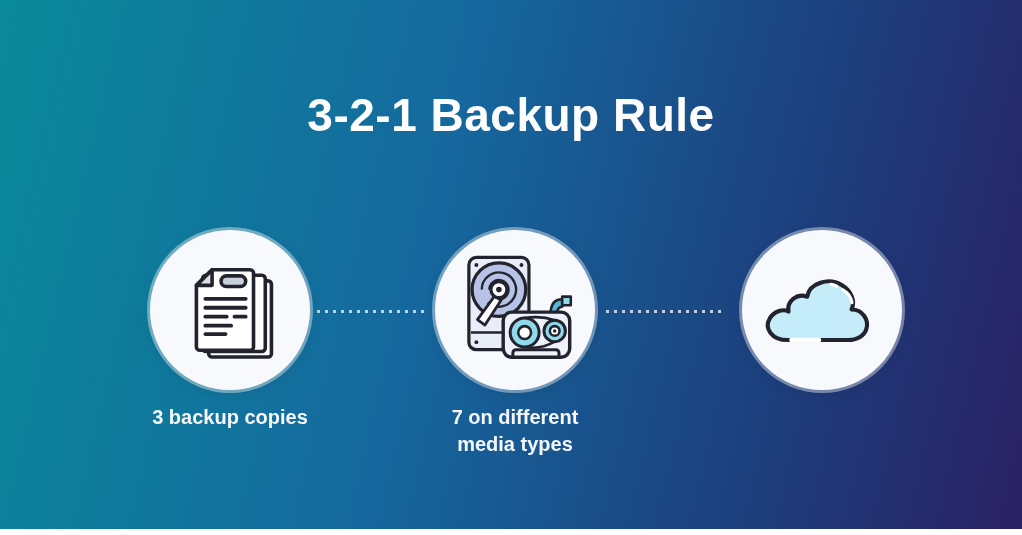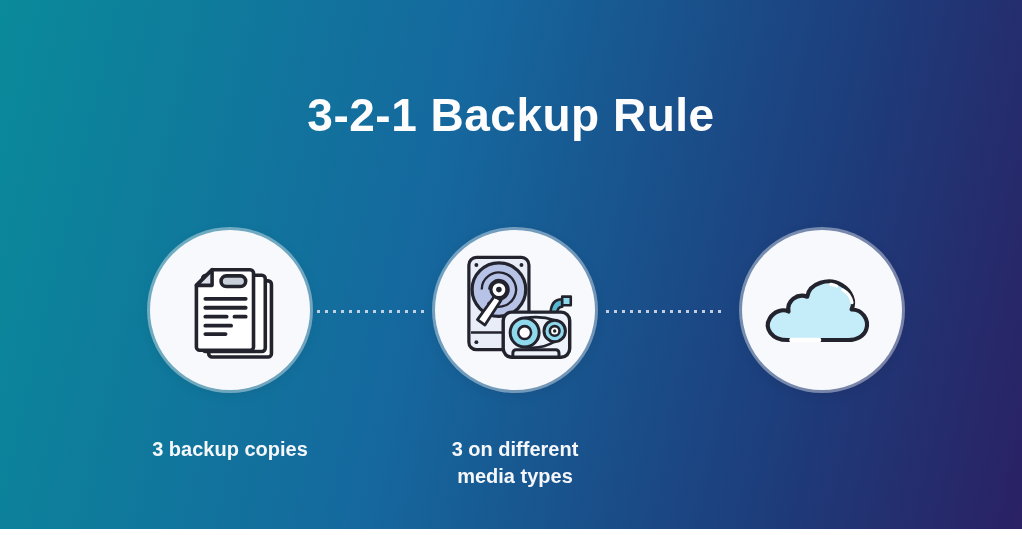--- a/index.html
+++ b/index.html
@@ -55,21 +55,20 @@
   .connector.k1 { left: 317px; width: 110px; }
   .connector.k2 { left: 606px; width: 118px; }
   .step-label {
     position: absolute;
     top: 404px;
     text-align: center;
     font-size: 20px;
     font-weight: 700;
     line-height: 27px;
     color: var(--c-labelText);
-    margin-top: 32px;
   }
   .step-label.l1 { left: 115px; width: 230px; }
   .step-label.l2 { left: 430px; width: 170px; }
   .step-label.l3 { left: 707px; width: 230px; }
   svg { display: block; }
 </style>
 </head>
 <body>
 
 <div class="canvas">
@@ -138,15 +137,15 @@
       <svg width="128" height="95" viewBox="0 0 130 96">
         <path d="M30 78 C14 78 6 66 12 56 C16 49 25 46 31 49 C29 38 40 30 50 34 C52 20 72 14 85 22 C95 28 99 39 95 47 C106 47 113 57 110 67 C108 74 100 78 92 78 Z" fill="var(--c-cloudFill)" stroke="var(--c-outline)" stroke-width="4.2" stroke-linejoin="round"></path>
         <path d="M34 78 H62" stroke="var(--c-highlight)" stroke-width="4.6" stroke-linecap="round"></path>
         <path d="M86 27 a18 18 0 0 1 9.5 13" fill="none" stroke="var(--c-highlight)" stroke-width="3.2" stroke-linecap="round"></path>
         <path d="M74 21.5 a20 20 0 0 1 6 1.8" fill="none" stroke="var(--c-highlight)" stroke-width="3.2" stroke-linecap="round"></path>
       </svg>
     </span>
   </div>
 
   <div class="step-label l1">3 backup copies</div>
-  <div class="step-label l2">3 on different media types</div>
+  <div class="step-label l2">7 on different media types</div>
 
 </div>
 
 </body></html>

